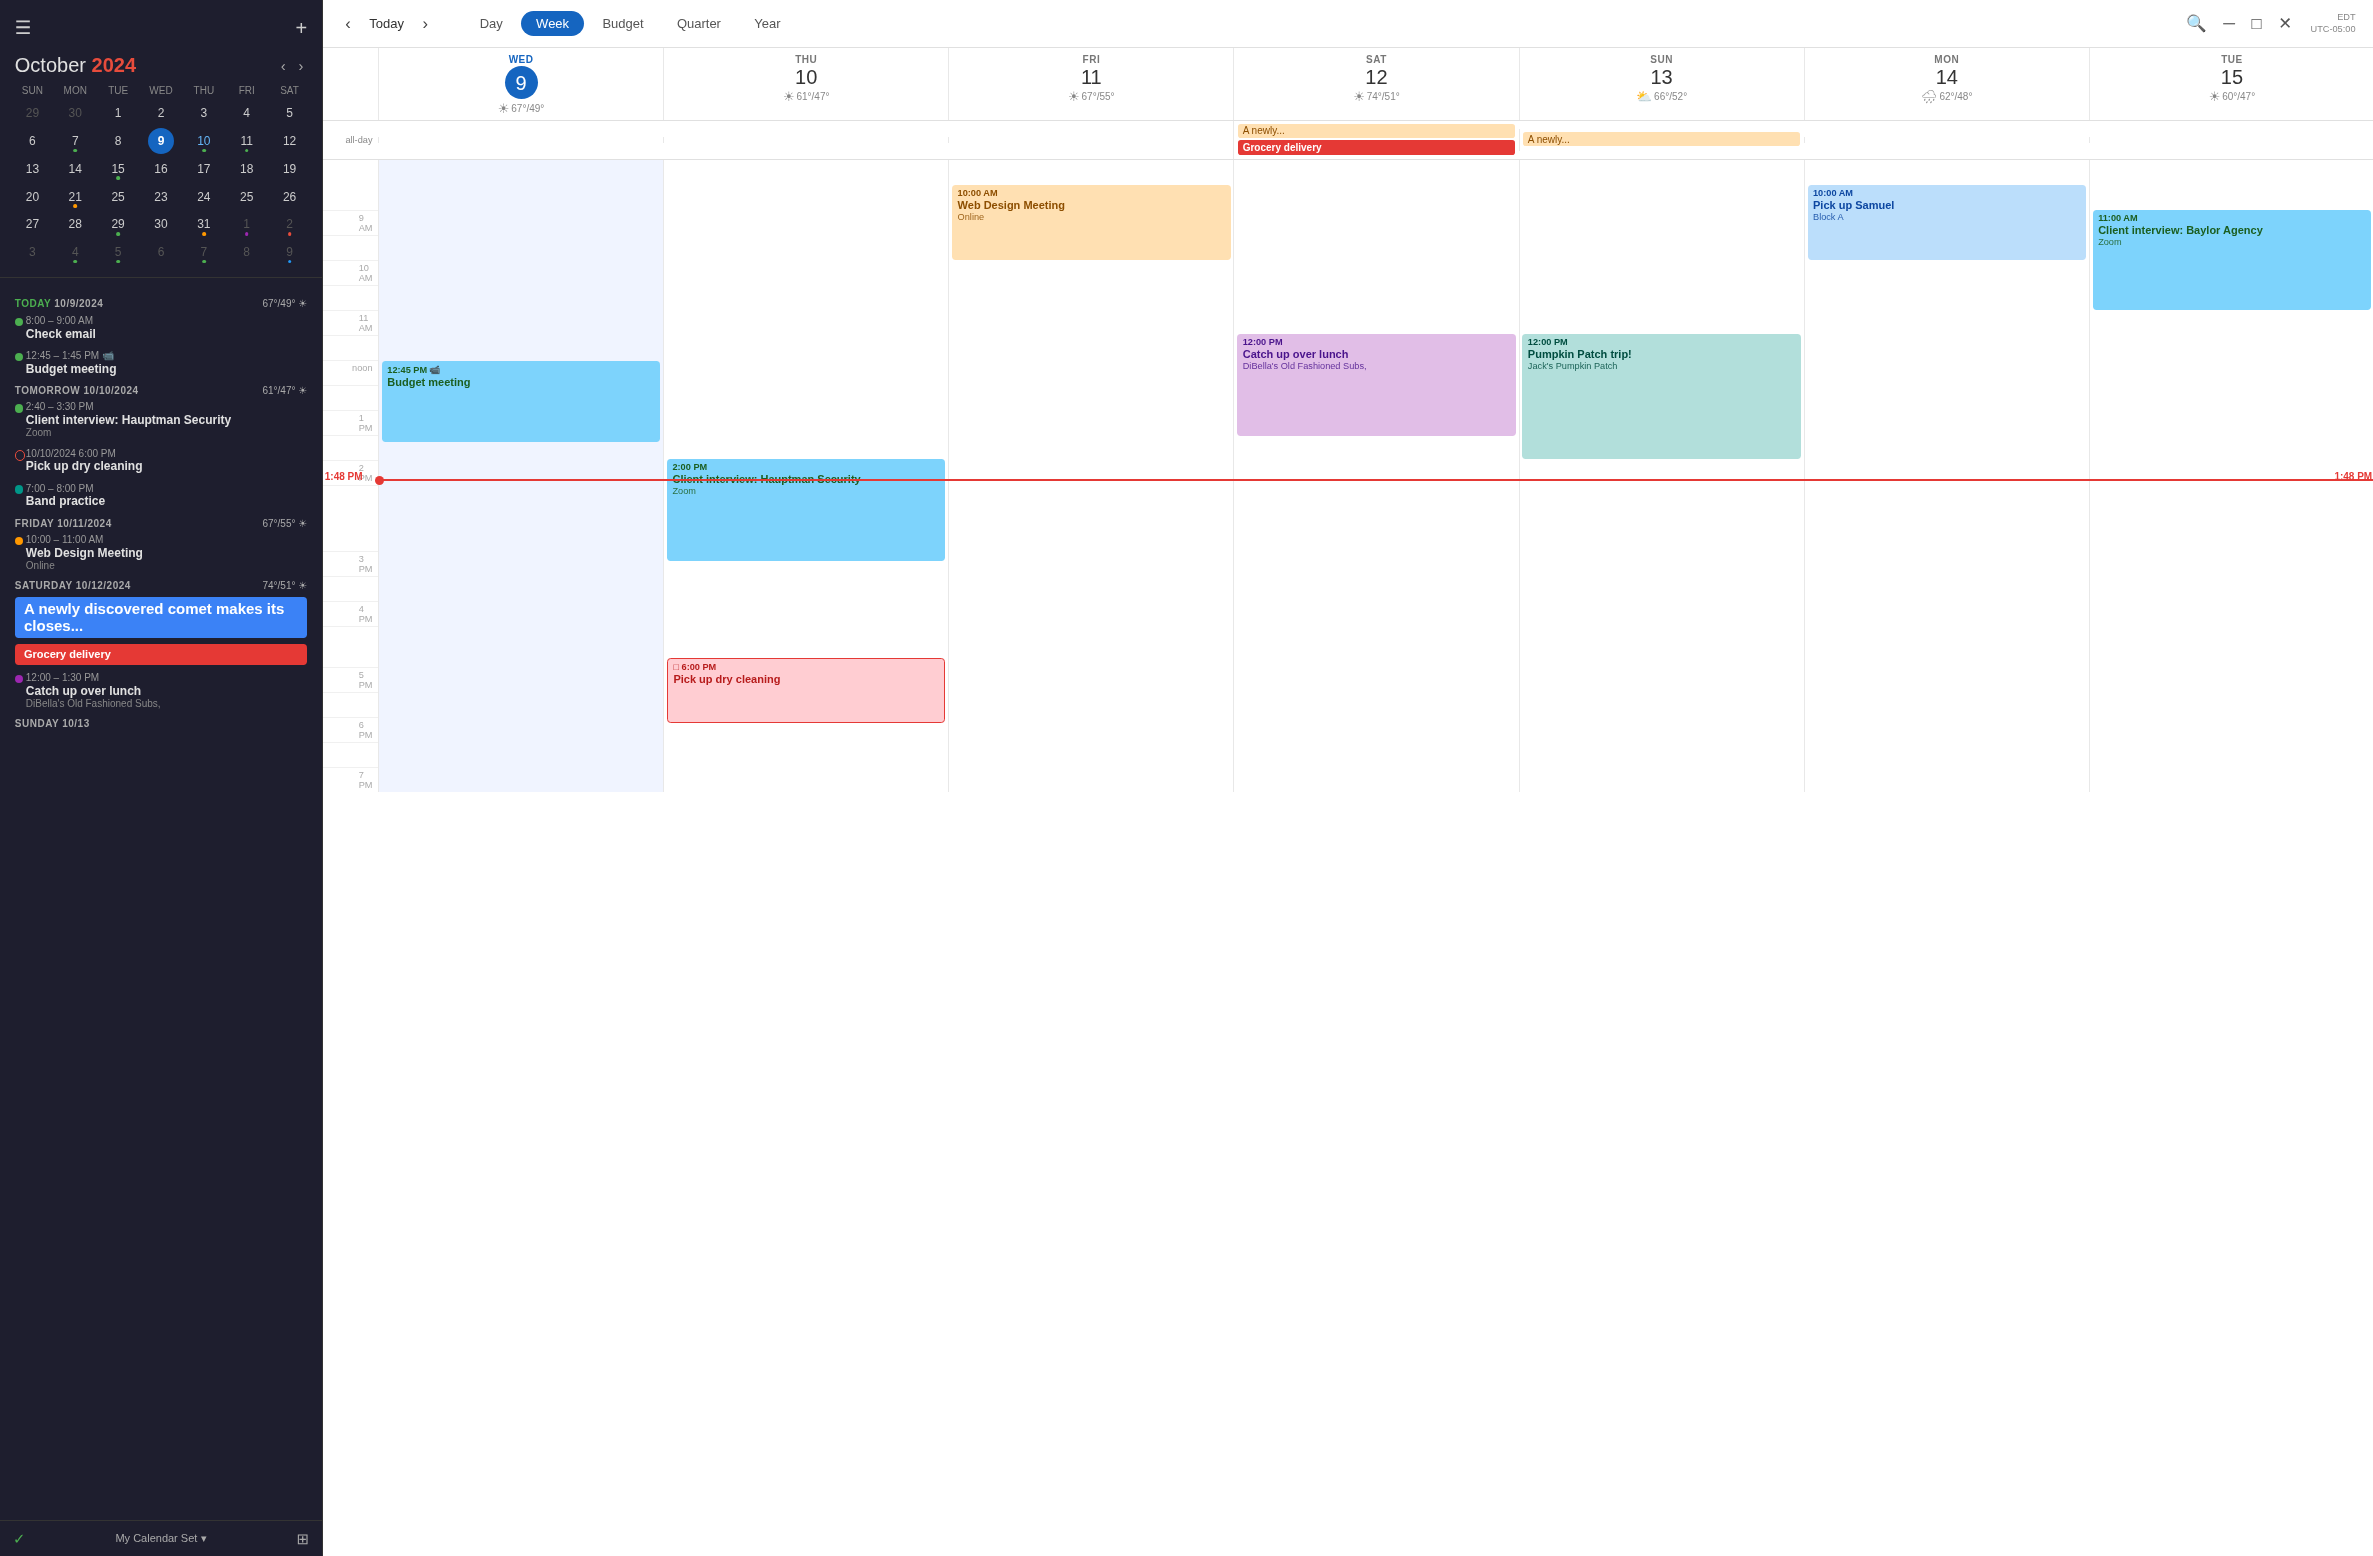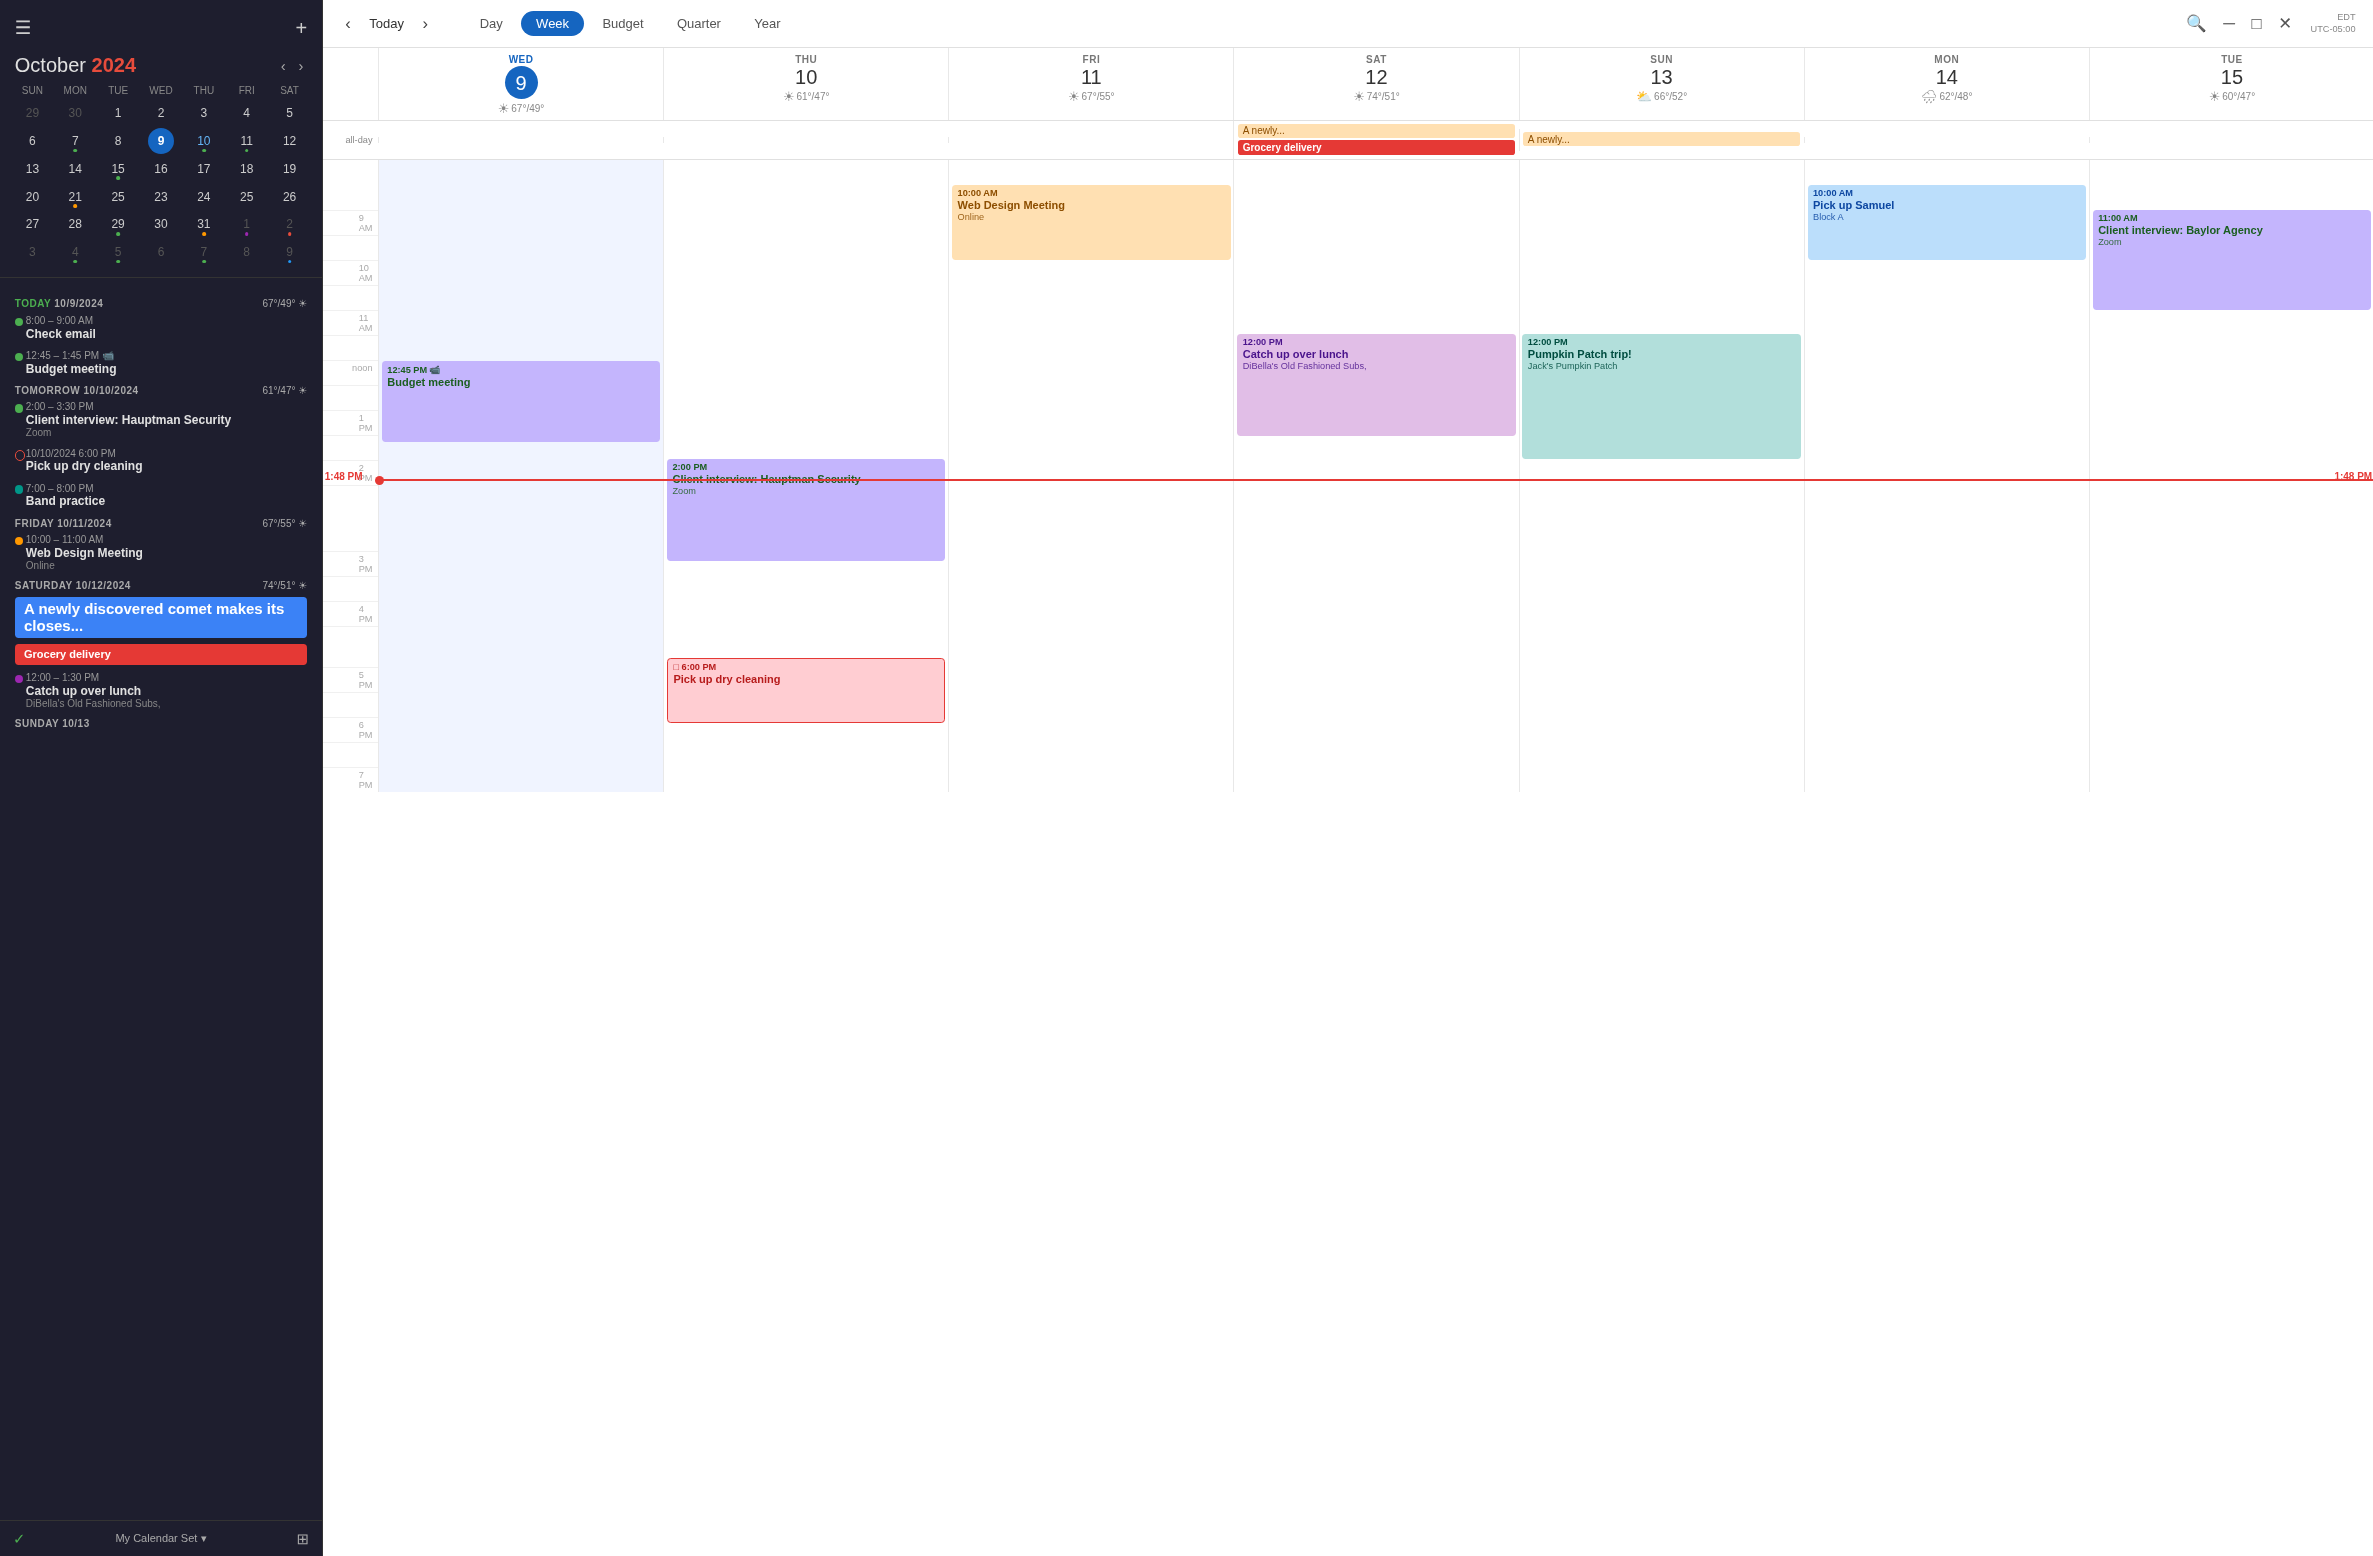--- a/index.html
+++ b/index.html
@@ -337,21 +337,21 @@
       font-size: 10px;
       left: 2.8px; right: 2.8px;
       overflow: hidden;
       cursor: pointer;
       z-index: 5;
     }
     .cal-event .ev-time { font-size: 9.2px; font-weight: 600; }
     .cal-event .ev-title { font-size: 11px; font-weight: 700; line-height: 1.3; }
     .cal-event .ev-sub { font-size: 9.2px; opacity: 0.85; }
 
-    .ev-green { background: #c4b5fd; color: #1b5e20; }
+    .ev-green { background: #7dd3fc; color: #1b5e20; }
     .ev-orange { background: #ffe0b2; color: #8d4e00; }
     .ev-blue { background: #bbdefb; color: #0d47a1; }
     .ev-purple { background: #e1bee7; color: #4a148c; }
     .ev-teal { background: #b2dfdb; color: #004d40; }
     .ev-red { background: #ffcdd2; color: #b71c1c; border: 1.8px solid #e53935; }
   </style>
 </head>
 <body>
 
 <div class="sidebar">
@@ -446,21 +446,21 @@
     <div class="event-item green">
       <div class="event-time">12:45 – 1:45 PM 📹</div>
       <div class="event-title">Budget meeting</div>
     </div>
 
     <div class="day-section-header">
       <span class="day-label"><span>TOMORROW</span> <span>10/10/2024</span></span>
       <span class="day-weather"><span>61°/47°</span> <span>☀</span></span>
     </div>
     <div class="event-item green">
-      <div class="event-time">2:00 – 3:30 PM</div>
+      <div class="event-time">2:40 – 3:30 PM</div>
       <div class="event-title">Client interview: Hauptman Security</div>
       <div class="event-sub">Zoom</div>
     </div>
     <div class="event-item red-border">
       <div class="event-time">10/10/2024 6:00 PM</div>
       <div class="event-title">Pick up dry cleaning</div>
     </div>
     <div class="event-item teal">
       <div class="event-time">7:00 – 8:00 PM</div>
       <div class="event-title">Band practice</div>

